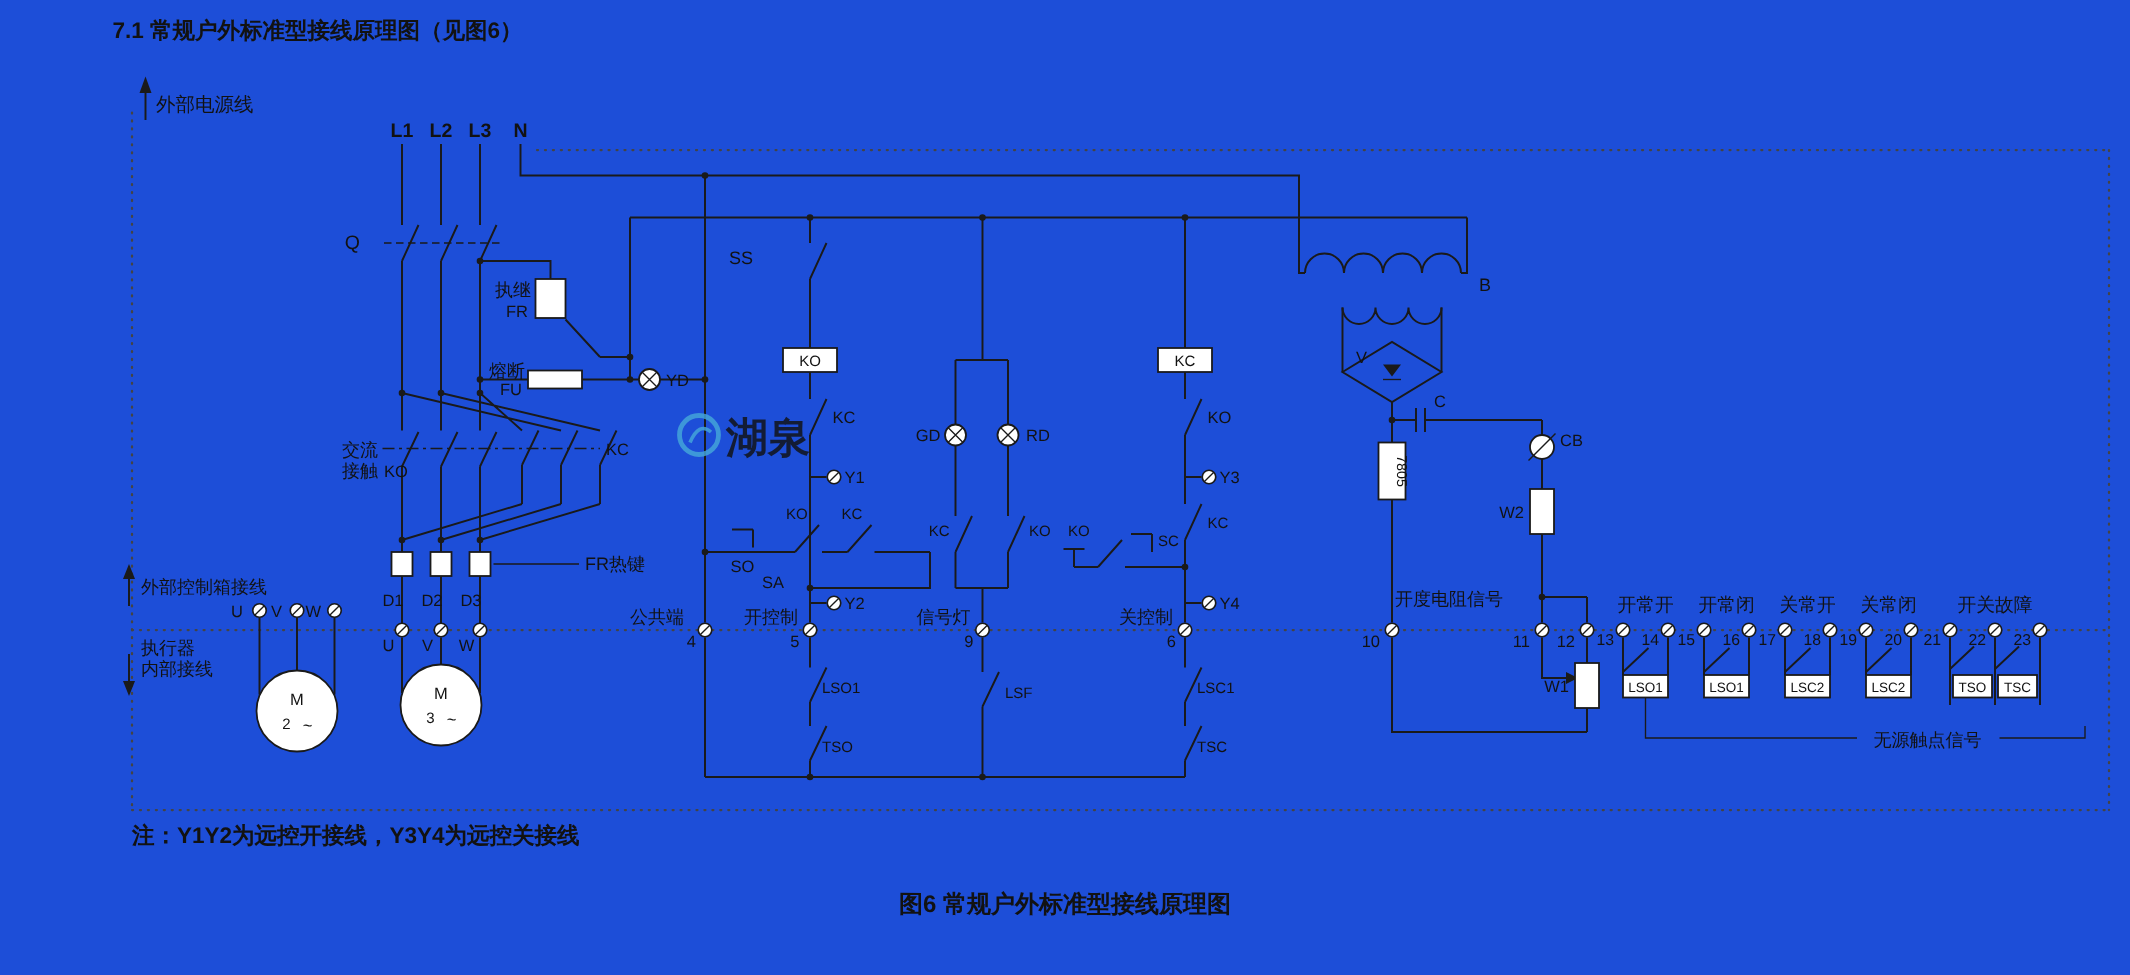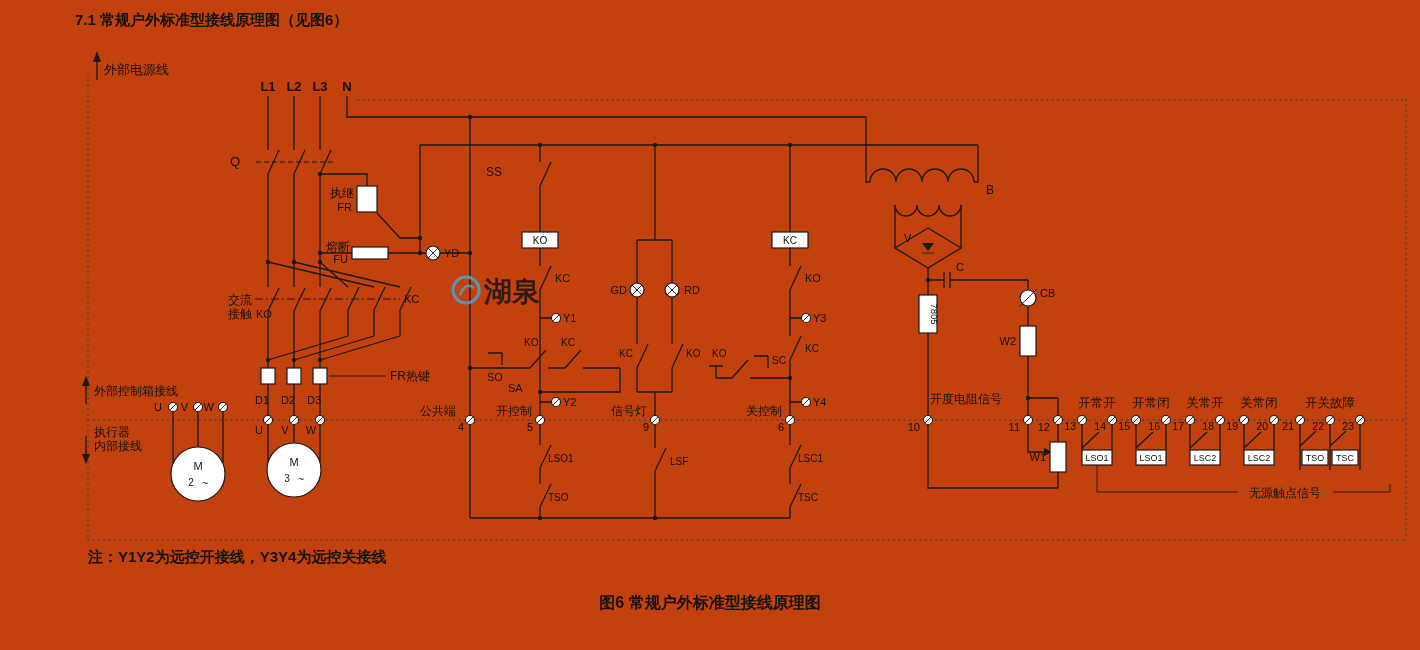--- a/index.html
+++ b/index.html
@@ -1,16 +1,16 @@
 <!DOCTYPE html>
 <html><head>
 <meta charset="utf-8">
 <style>
   html,body{margin:0;padding:0;background:#ffffff;}
-  #stage{position:relative;width:1420px;height:650px;background:#c2410c;overflow:hidden;}
+  #stage{position:relative;width:1420px;height:650px;background:#1d4ed8;overflow:hidden;}
   svg{display:block;}
   text{font-family:"Liberation Sans","DejaVu Sans",sans-serif;fill:#121212;}
   .wire{stroke:#1a1a1a;stroke-width:1.3;fill:none;}
   .thin{stroke:#1a1a1a;stroke-width:0.9;fill:none;}
   .dot-border{stroke:#444;stroke-width:1.5;fill:none;stroke-dasharray:0.7 4.6;stroke-linecap:round;}
   .dashed{stroke:#1a1a1a;stroke-width:1;fill:none;stroke-dasharray:5 3;}
   .dashdot{stroke:#1a1a1a;stroke-width:0.9;fill:none;stroke-dasharray:8 3 2 3;}
   .box{stroke:#1a1a1a;stroke-width:1.2;fill:#ffffff;}
   .term{stroke:#1a1a1a;stroke-width:1.1;fill:#ffffff;}
   .jdot{fill:#1a1a1a;stroke:none;}

